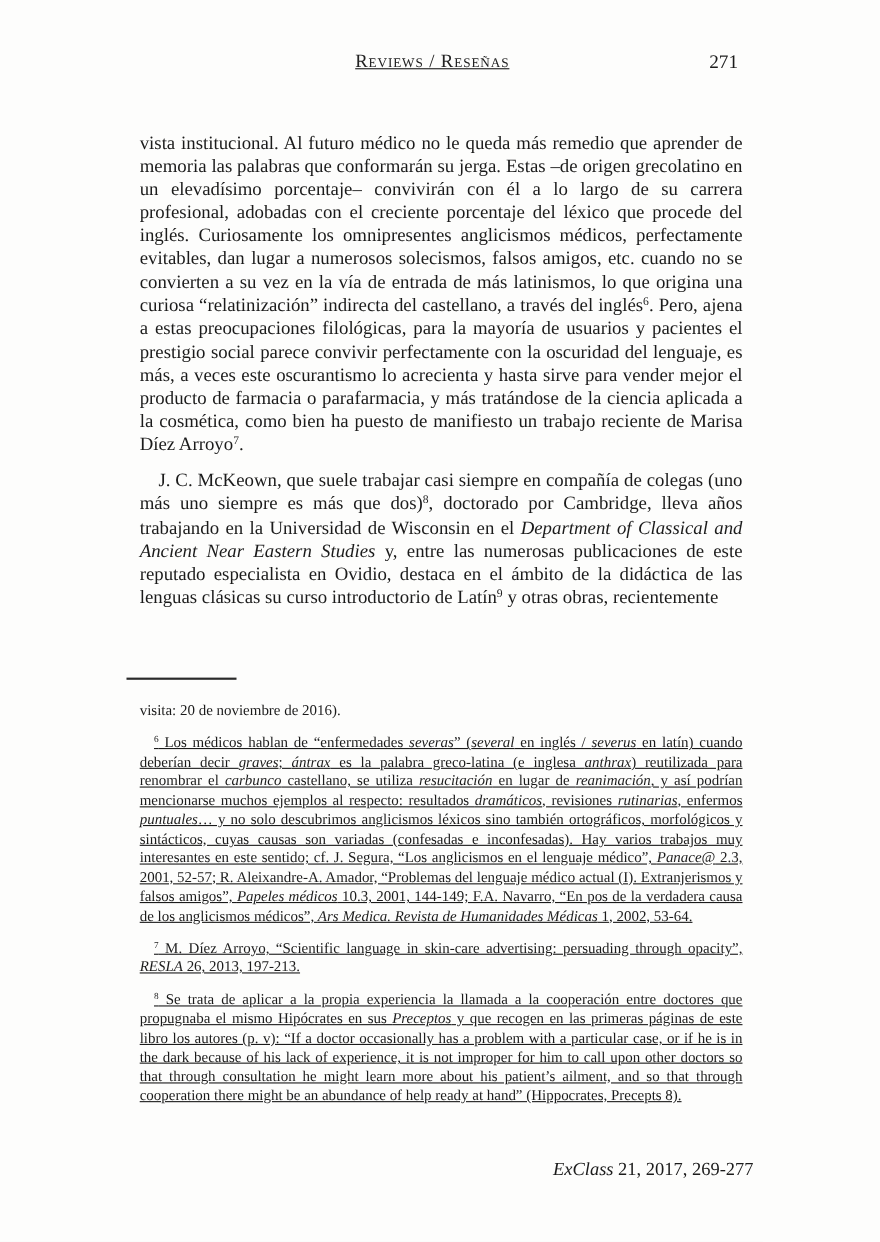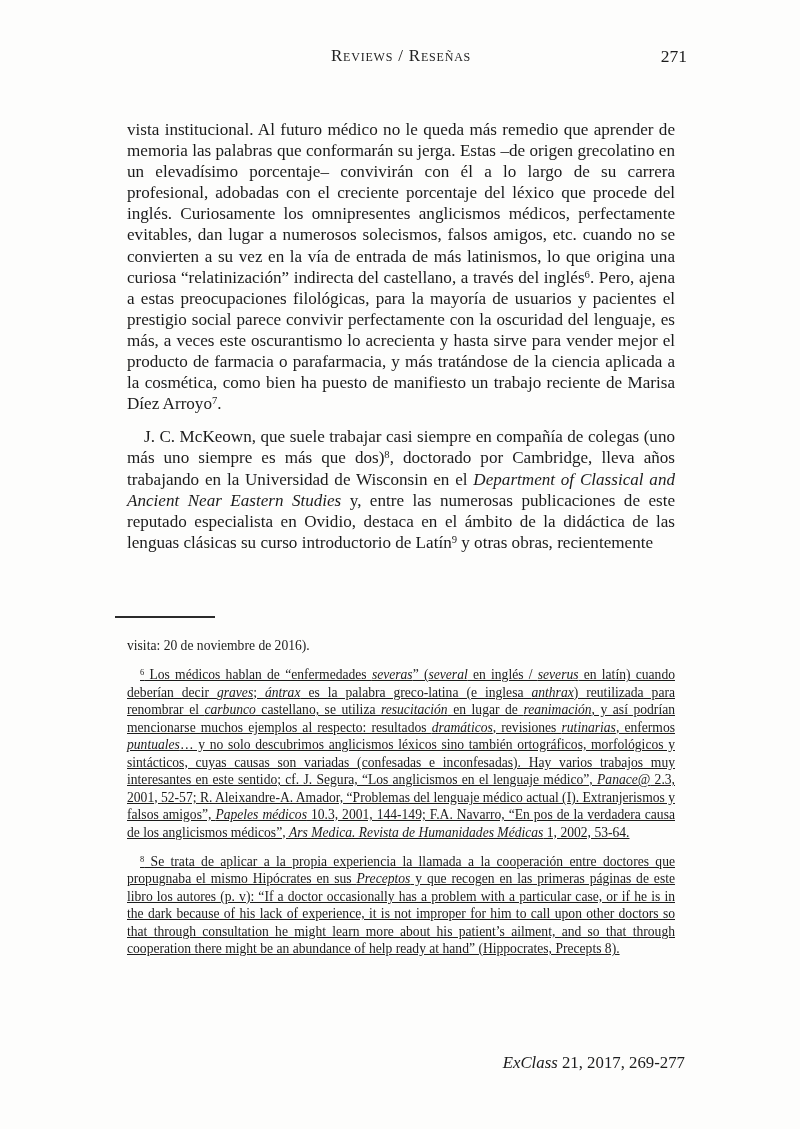--- a/index.html
+++ b/index.html
@@ -9,23 +9,24 @@
     height: 1129px;
     margin: 0 auto;
     background: #fdfdfc;
     color: #1b1b1b;
     font-family: "Liberation Serif", "DejaVu Serif", serif;
     overflow: hidden;
   }
   .page-header {
     position: absolute;
     left: 115px;
-    right: 113px;
+    right: 129px;
     top: 46px;
     height: 22px;
+    text-decoration: underline;
   }
   .running-title {
     text-align: center;
     font-variant: small-caps;
     letter-spacing: 0.8px;
     font-size: 17px;
     color: #222;
   }
   .page-number {
     position: absolute;
@@ -89,20 +90,21 @@
   <main class="body-text">
     <p class="para"><span>vista institucional. Al futuro médico no le queda más remedio que aprender de memoria las palabras que conformarán su jerga. Estas –de origen grecolatino en un elevadísimo porcentaje– convivirán con él a lo largo de su carrera profesional, adobadas con el creciente porcentaje del léxico que procede del inglés. Curiosamente los omnipresentes anglicismos médicos, perfectamente evitables, dan lugar a numerosos solecismos, falsos amigos, etc. cuando no se convierten a su vez en la vía de entrada de más latinismos, lo que origina una curiosa “relatinización” indirecta del castellano, a través del inglés</span><span class="run-sup">6</span><span>. Pero, ajena a estas preocupaciones filológicas, para la mayoría de usuarios y pacientes el prestigio social parece convivir perfectamente con la oscuridad del lenguaje, es más, a veces este oscurantismo lo acrecienta y hasta sirve para vender mejor el producto de farmacia o parafarmacia, y más tratándose de la ciencia aplicada a la cosmética, como bien ha puesto de manifiesto un trabajo reciente de Marisa Díez Arroyo</span><span class="run-sup">7</span><span>.</span></p>
     <p class="para indent"><span>J. C. McKeown, que suele trabajar casi siempre en compañía de colegas (uno más uno siempre es más que dos)</span><span class="run-sup">8</span><span>, doctorado por Cambridge, lleva años trabajando en la Universidad de Wisconsin en el </span><span class="run-italic">Department of Classical and Ancient Near Eastern Studies</span><span> y, entre las numerosas publicaciones de este reputado especialista en Ovidio, destaca en el ámbito de la didáctica de las lenguas clásicas su curso introductorio de Latín</span><span class="run-sup">9</span><span> y otras obras, recientemente</span></p>
   </main>
 
   <div class="footnote-separator"></div>
 
   <section class="footnotes">
     <p class="fn"><span>visita: 20 de noviembre de 2016).</span></p>
     <p class="fn indent"><span class="run-sup">6</span><span> Los médicos hablan de “enfermedades </span><span class="run-italic">severas</span><span>” (</span><span class="run-italic">several</span><span> en inglés / </span><span class="run-italic">severus</span><span> en latín) cuando deberían decir </span><span class="run-italic">graves</span><span>; </span><span class="run-italic">ántrax</span><span> es la palabra greco-latina (e inglesa </span><span class="run-italic">anthrax</span><span>) reutilizada para renombrar el </span><span class="run-italic">carbunco</span><span> castellano, se utiliza </span><span class="run-italic">resucitación</span><span> en lugar de </span><span class="run-italic">reanimación</span><span>, y así podrían mencionarse muchos ejemplos al respecto: resultados </span><span class="run-italic">dramáticos</span><span>, revisiones </span><span class="run-italic">rutinarias</span><span>, enfermos </span><span class="run-italic">puntuales</span><span>… y no solo descubrimos anglicismos léxicos sino también ortográficos, morfológicos y sintácticos, cuyas causas son variadas (confesadas e inconfesadas). Hay varios trabajos muy interesantes en este sentido; cf. J. Segura, “Los anglicismos en el lenguaje médico”, </span><span class="run-italic">Panace@</span><span> 2.3, 2001, 52-57; R. Aleixandre-A. Amador, “Problemas del lenguaje médico actual (I). Extranjerismos y falsos amigos”, </span><span class="run-italic">Papeles médicos</span><span> 10.3, 2001, 144-149; F.A. Navarro, “En pos de la verdadera causa de los anglicismos médicos”, </span><span class="run-italic">Ars Medica. Revista de Humanidades Médicas</span><span> 1, 2002, 53-64.</span></p>
+    <p class="fn indent"><span class="run-sup">7</span><span> M. Díez Arroyo, “Scientific language in skin-care advertising: persuading through opacity”, </span><span class="run-italic">RESLA</span><span> 26, 2013, 197-213.</span></p>
     <p class="fn indent"><span class="run-sup">8</span><span> Se trata de aplicar a la propia experiencia la llamada a la cooperación entre doctores que propugnaba el mismo Hipócrates en sus </span><span class="run-italic">Preceptos</span><span> y que recogen en las primeras páginas de este libro los autores (p. v): “If a doctor occasionally has a problem with a particular case, or if he is in the dark because of his lack of experience, it is not improper for him to call upon other doctors so that through consultation he might learn more about his patient’s ailment, and so that through cooperation there might be an abundance of help ready at hand” (Hippocrates, Precepts 8).</span></p>
   </section>
 
   <footer class="page-footer">
     <span><span class="run-italic">ExClass</span><span> 21, 2017, 269-277</span></span>
   </footer>
 
 </div>
 
 </body></html>

